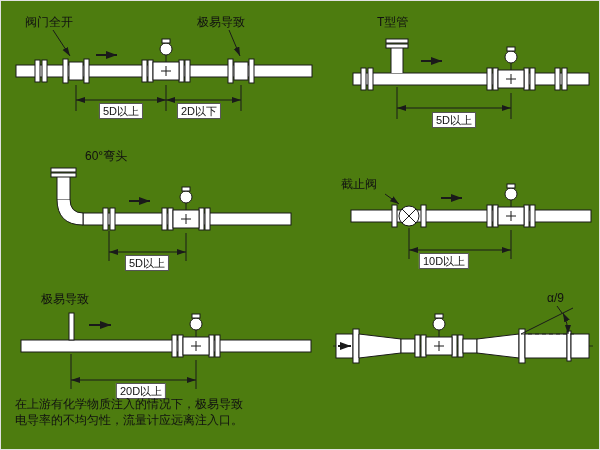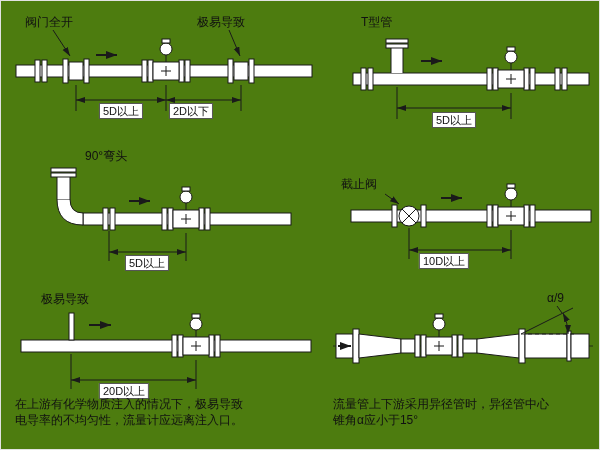--- a/index.html
+++ b/index.html
@@ -149,33 +149,31 @@
       <path d="M562,312 A47,47 0 0 1 567,333" marker-start="url(#dimArr)" marker-end="url(#dimArr)"></path>
       <line x1="556" y1="305" x2="561" y2="312"></line>
     </g>
 
   </g>
 </svg>
 
 <div class="lbl" style="left:24px;top:14px">阀门全开</div>
 <div class="lbl" style="left:196px;top:14px">极易导致</div>
 <div class="dim" style="left:120px;top:102px">5D以上</div>
-<div class="dim" style="left:190px;top:102px">2D以下</div>
+<div class="dim" style="left:198px;top:102px">2D以下</div>
 
-<div class="lbl" style="left:360px;top:14px">T型管</div>
+<div class="lbl" style="left:376px;top:14px">T型管</div>
 <div class="dim" style="left:453px;top:111px">5D以上</div>
 
-<div class="lbl" style="left:84px;top:148px">90°弯头</div>
+<div class="lbl" style="left:84px;top:148px">60°弯头</div>
 <div class="dim" style="left:146px;top:254px">5D以上</div>
 
 <div class="lbl" style="left:340px;top:176px">截止阀</div>
 <div class="dim" style="left:443px;top:252px">10D以上</div>
 
 <div class="lbl" style="left:40px;top:291px">极易导致</div>
-<div class="dim" style="left:123px;top:382px">20D以上</div>
+<div class="dim" style="left:140px;top:382px">20D以上</div>
 <div class="cap" style="left:14px;top:396px">在上游有化学物质注入的情况下，极易导致</div>
 <div class="cap" style="left:14px;top:412px">电导率的不均匀性，流量计应远离注入口。</div>
 
 <div class="lbl" style="left:546px;top:290px">α/9</div>
-<div class="cap" style="left:332px;top:396px">流量管上下游采用异径管时，异径管中心</div>
-<div class="cap" style="left:332px;top:412px">锥角α应小于15°</div>
 
 </div>
 
 </body></html>

